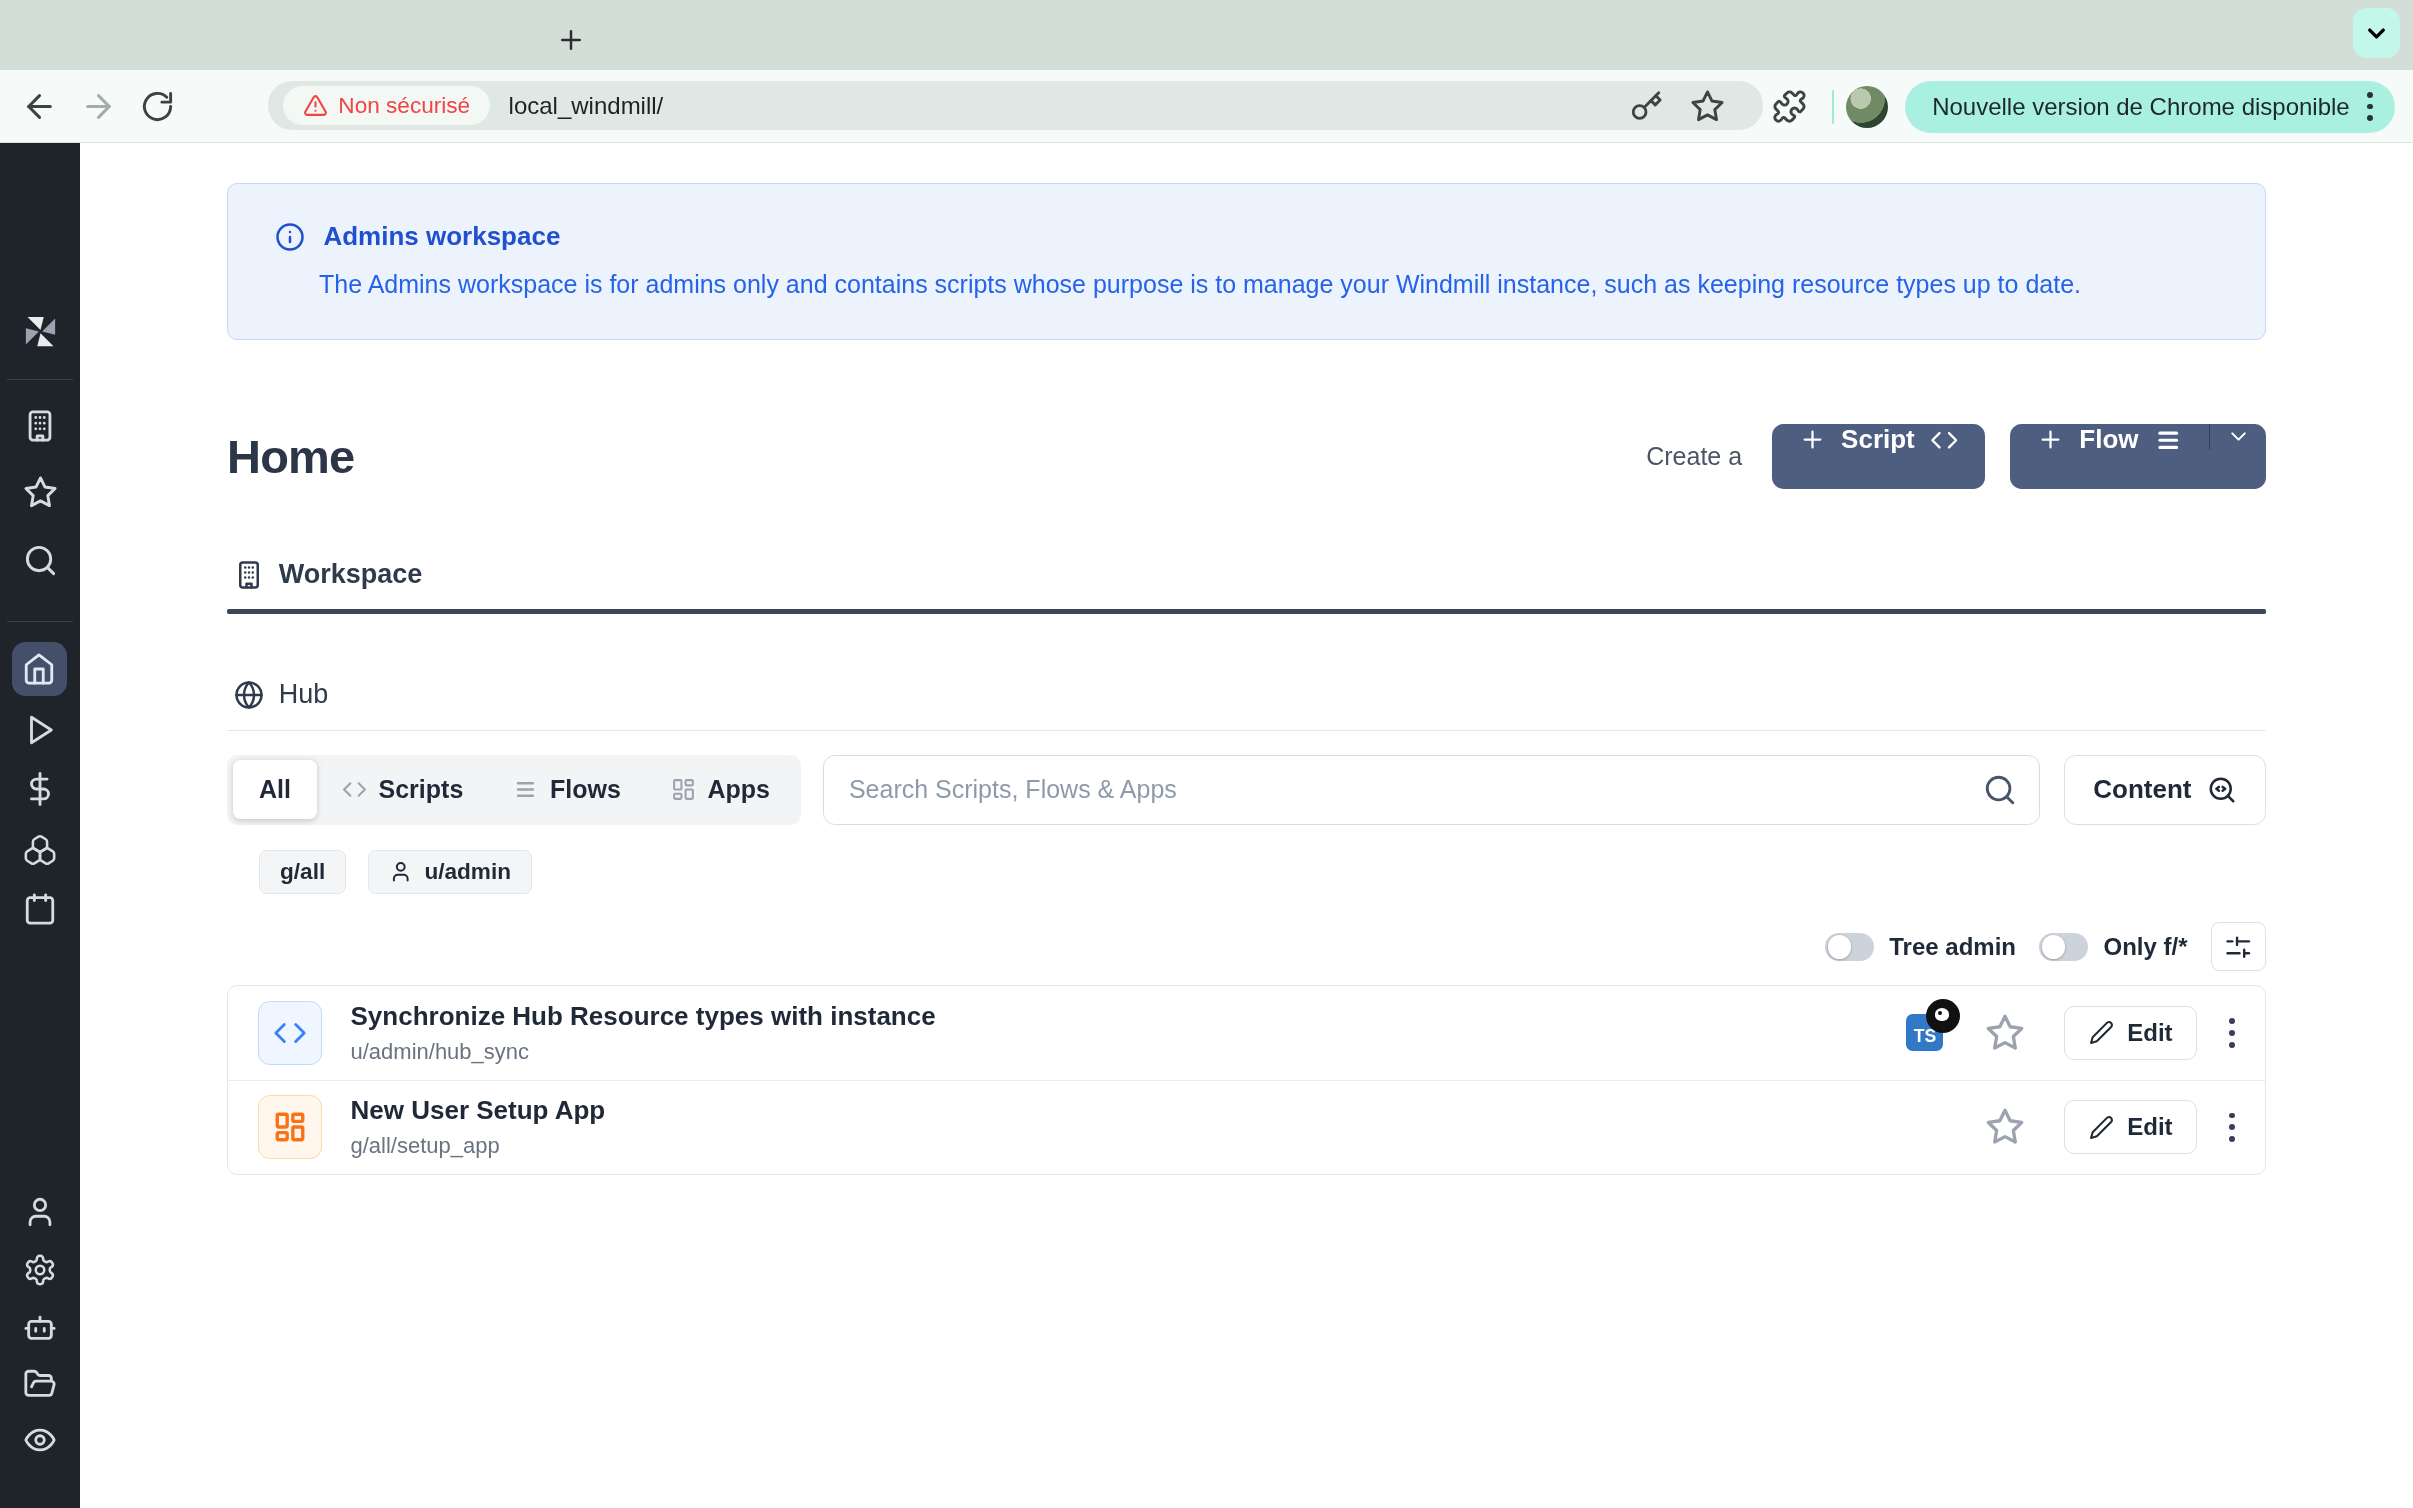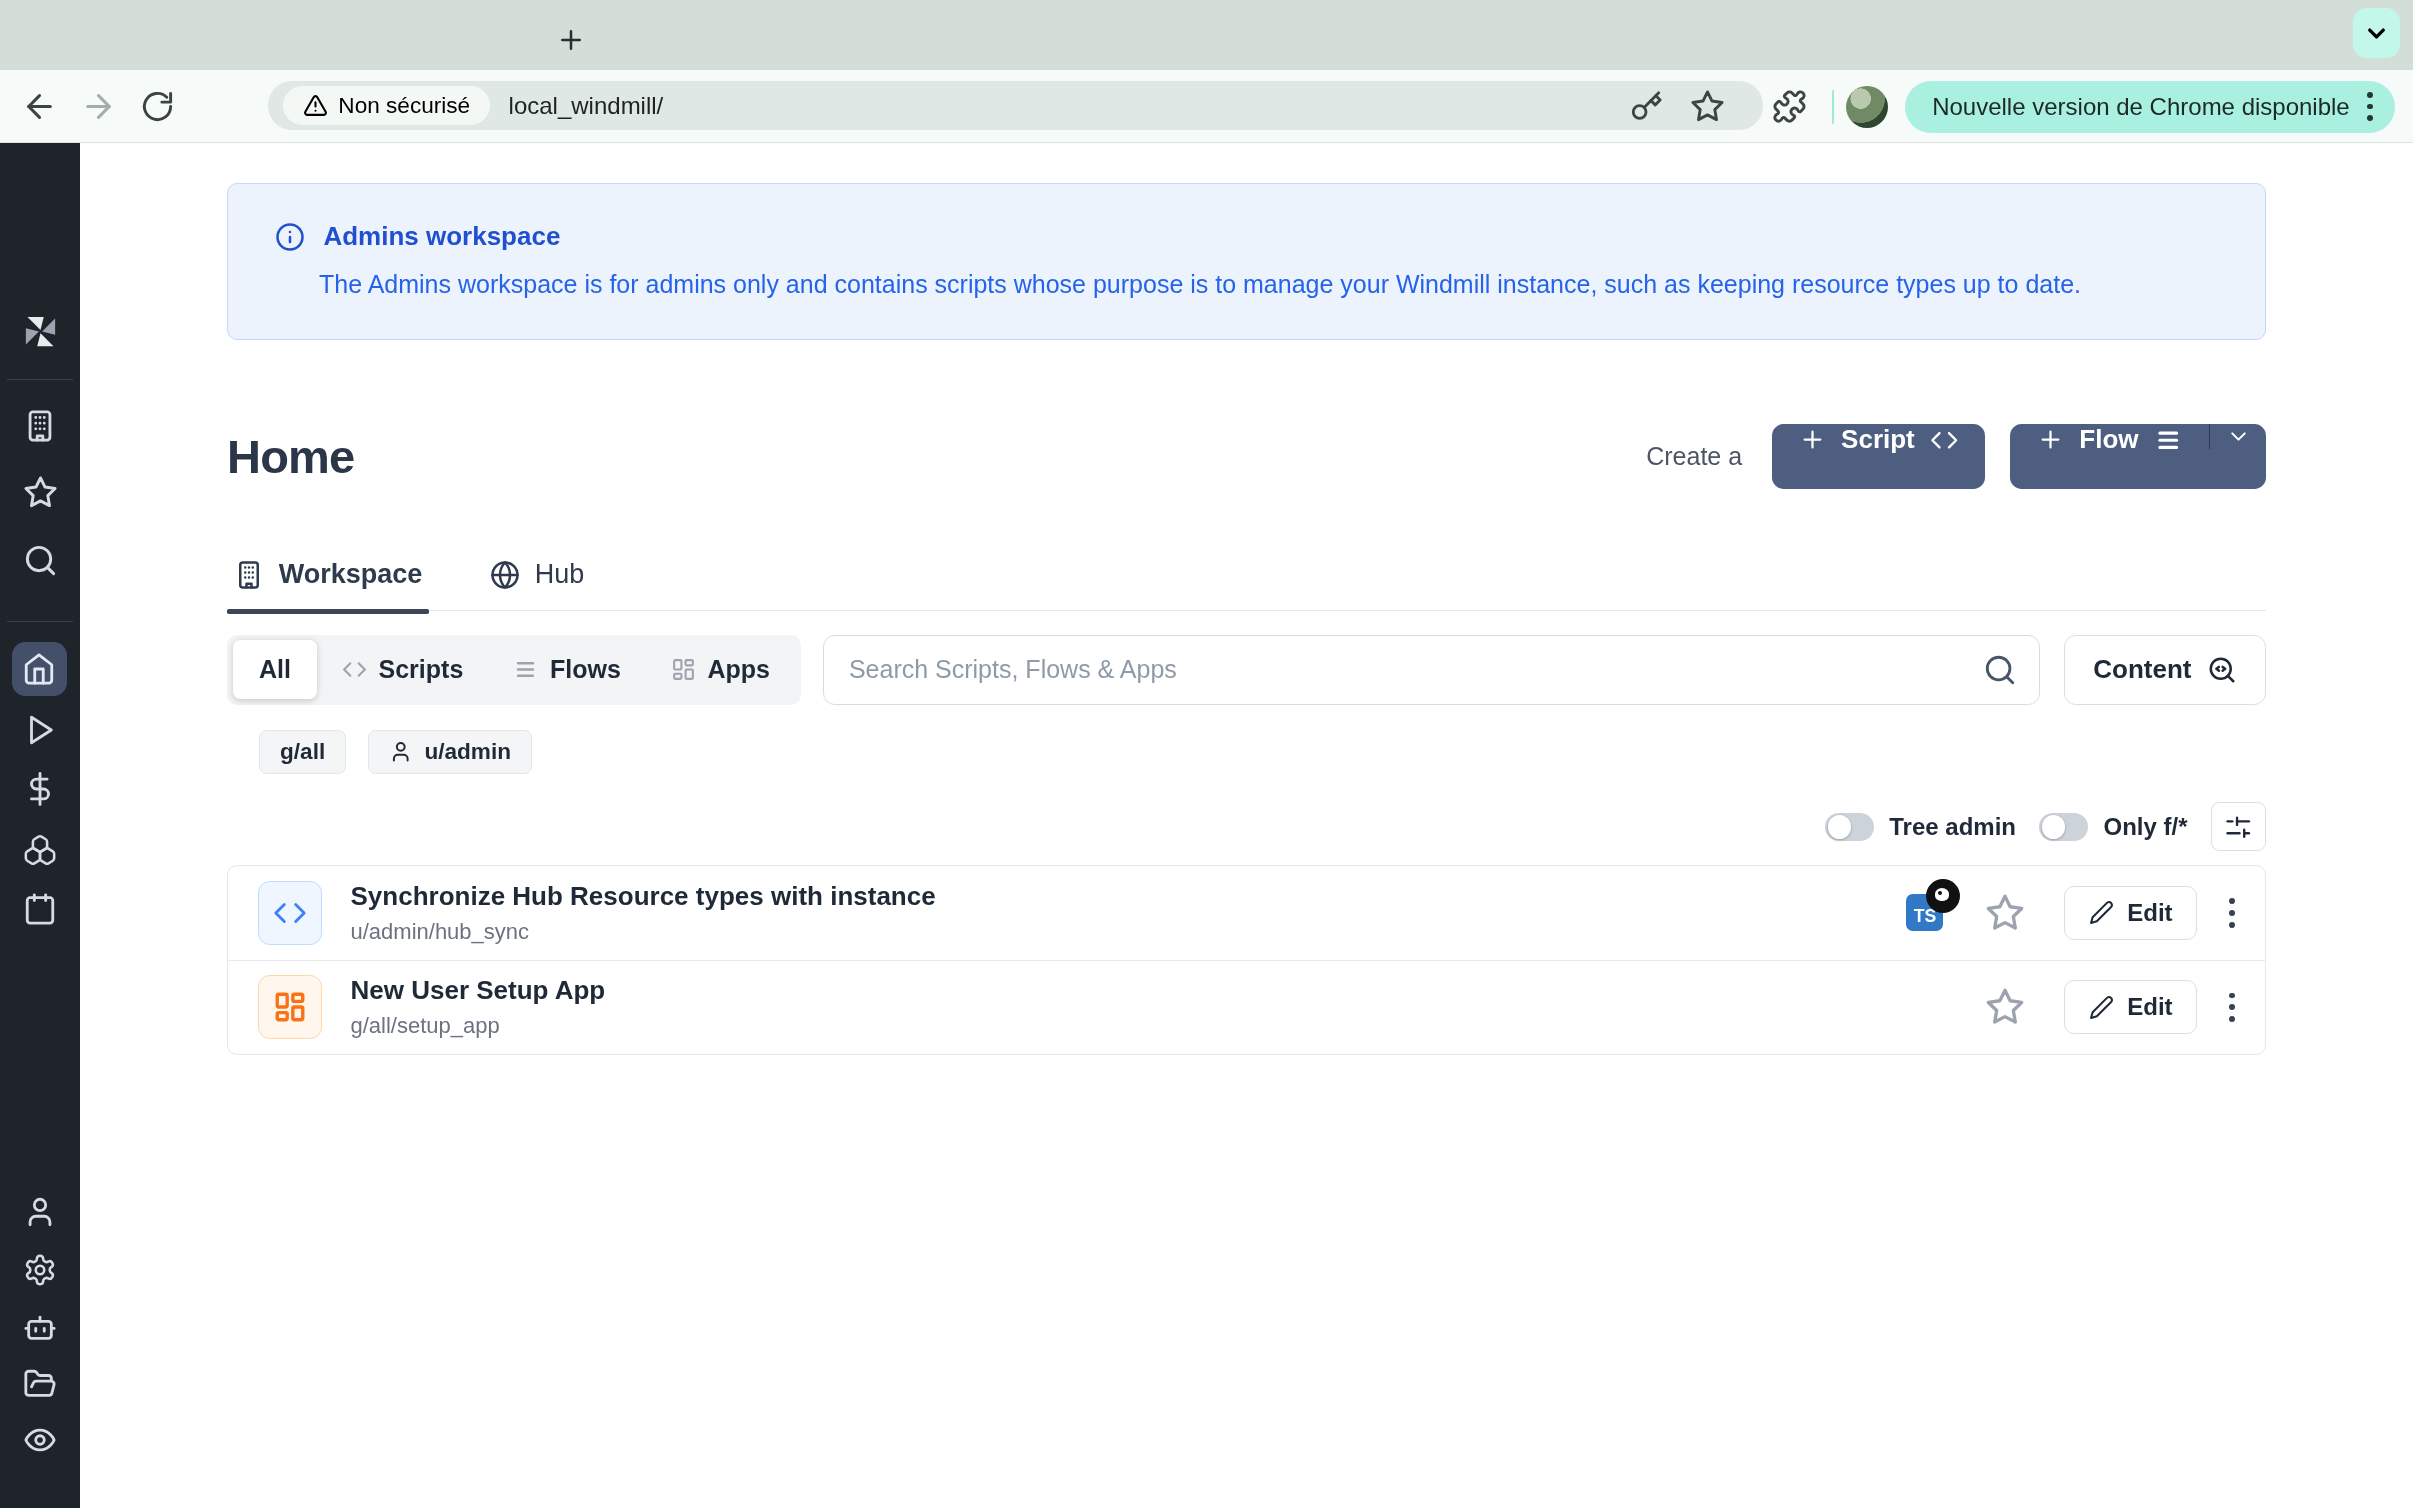--- a/index.html
+++ b/index.html
@@ -17,21 +17,21 @@
     display:flex; align-items:center; justify-content:center; color:#2a2f2d; }
   .corner-btn { position:absolute; right:13.4px; top:8.4px; width:47px; height:50px;
     background:#c2f7ea; border-radius:13.4px; display:flex; align-items:center; justify-content:center; }
   .toolbar { position:relative; height:73px; background:#f6faf8; border-bottom:1.7px solid #dbe3df;
     display:flex; align-items:center; }
   .nav-ic { width:59px; display:flex; justify-content:center; color:#3c4440; }
   .nav-ic.disabled { color:#a3aeaa; }
   .urlbar { position:absolute; left:268px; top:11px; width:1495px; height:49px; background:#dfe8e4;
     border-radius:24px; display:flex; align-items:center; padding:0 22px; }
   .sec-chip { display:flex; align-items:center; gap:10px; background:#f3f8f5; border-radius:20px;
-    height:39px; padding:0 20px; margin-left:-6.7px; color:#000000; font-size:22.6px; }
+    height:39px; padding:0 20px; margin-left:-6.7px; color:#ef4444; font-size:22.6px; }
   .url-text { margin-left:18.4px; font-size:24px; color:#1d2321; }
   .addr-icons { position:absolute; right:0; top:0; height:73px; display:flex; align-items:center; }
   .addr-ic { margin:0 13.4px; color:#3c4541; display:flex; }
   .chrome-divider { width:2.5px; height:34px; background:#9fe8da; margin:0 11.7px; border-radius:1.7px; }
   .avatar { width:42px; height:42px; border-radius:50%;
     background:radial-gradient(circle at 35% 30%, #b9c9ad 0 25%, #6f8a64 26% 60%, #2e4630 61% 100%); }
   .update-pill { display:flex; align-items:center; gap:17px; background:#aaf0e1; border-radius:26px;
     height:52px; padding:0 22px 0 27px; margin:0 18.4px 0 17px; font-size:24px; color:#1c2a26; }
   .kebab { display:flex; flex-direction:column; gap:5.9px; }
   .kebab i { width:5.9px; height:5.9px; border-radius:50%; background:#273530; display:block; }
@@ -60,21 +60,21 @@
   .page-title { font-size:47px; font-weight:bold; color:#2b3648; letter-spacing:-0.8px; }
   .create-row { margin-left:auto; display:flex; align-items:center; gap:25px; }
   .create-label { font-size:25px; color:#4b5563; margin-right:5px; }
   .btn-slate { display:flex; align-items:flex-start; background:#4d5e80; border-radius:11.7px; height:65px;
     color:#fff; overflow:hidden; }
   .btn-main { display:flex; align-items:center; gap:15px; padding:0 27px; font-size:26px; font-weight:bold; }
   .btn-split { width:57px; display:flex; align-items:center; justify-content:center;
     border-left:1.7px solid rgba(23,32,50,.55); }
 
   
-  .tabs { margin-top:55px; display:flex; gap:54px; border-bottom:1.7px solid #e5e7eb; }
+  .tabs { margin-top:55px; display:flex; gap:54px; border-bottom:1.7px solid #e5e7eb;flex-direction:column; }
   .wtab { display:flex; align-items:center; gap:15px; padding:15px 6.7px 20px 6.7px; font-size:27px;
     color:#2f3a4c; position:relative; }
   .wtab.active { font-weight:bold; }
   .wtab.active::after { content:""; position:absolute; left:0; right:0; bottom:-3.4px; height:5px;
     background:#3c4657; border-radius:1.7px; }
 
   
   .filter-row { margin-top:23.5px; display:flex; align-items:center; }
   .seg { display:flex; align-items:center; background:#f3f4f6; border-radius:10px; padding:5.9px;
     height:70px; }

